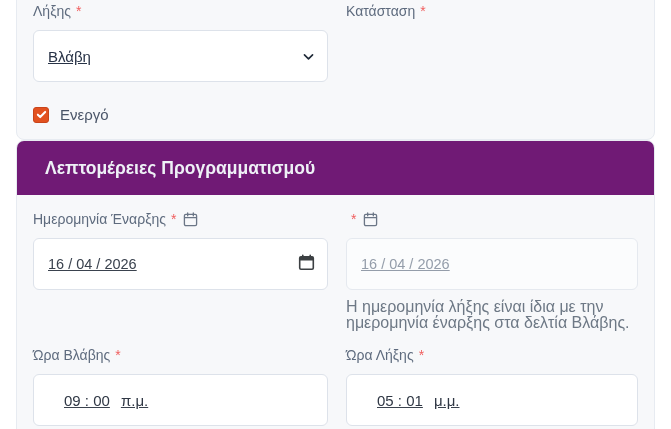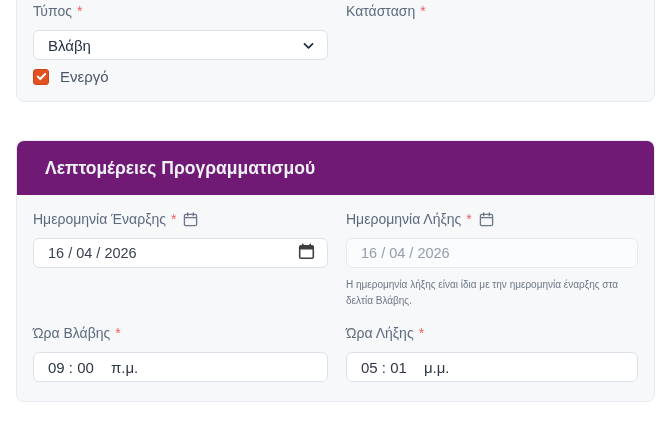--- a/index.html
+++ b/index.html
@@ -45,49 +45,50 @@
     color: #5e6b7e;
     margin-bottom: 10px;
   }
   .req {
     color: #f05d5d;
     margin-left: 5px;
     font-size: 14px;
   }
   .label-cal-icon { margin-left: 7px; display: inline-flex; }
   .selectbox, .textinput {
-    height: 30px;
+    height: 52px;
     background: #ffffff;
     border: 1px solid #dde2ea;
     border-radius: 6px;
     display: flex;
     align-items: center;
     padding: 0 12px 0 14px;
     font-size: 15px;
     color: #273246;
+    text-decoration: underline;
   }
   .selectbox { justify-content: space-between; cursor: pointer; }
   .chevron { display: inline-flex; }
   .textinput { justify-content: space-between; font-size: 14.5px; color: #3a424e; align-items: center; }
   .textinput.disabled {
     background: #fbfcfd;
     border-color: #e5e9ef;
     color: #949daa;
   }
-  .time-value { display: flex; align-items: center; gap: 17px; color: #2f3744; font-size: 15px; }
+  .time-value { display: flex; align-items: center; gap: 11px; color: #2f3744; font-size: 15px; margin-left: 16px; }
   .helper {
     margin-top: 9px;
-    font-size: 10px;
+    font-size: 16px;
     line-height: 16px;
     color: #6d7885;
     max-width: 300px;
   }
   .checkbox-row {
     grid-column: 1;
-    margin-top: 8px;
+    margin-top: 24px;
     display: flex;
     align-items: center;
     cursor: pointer;
   }
   .checkbox {
     width: 16px;
     height: 16px;
     background: #e2511f;
     border: 1px solid #c9441a;
     border-radius: 3px;
@@ -102,21 +103,21 @@
     color: #4a5568;
   }
 </style>
 </head>
 <body>
 
 <div class="card card-top">
   <div class="grid2">
     <div>
       <div class="field-label">
-        <span>Τύπος</span>
+        <span>Λήξης</span>
         <span class="req">*</span>
       </div>
       <div class="selectbox">
         <span>Βλάβη</span>
         <span class="chevron">
           <svg width="13" height="13" viewBox="0 0 16 16" fill="none">
               <path d="M3 6l5 5 5-5" stroke="#1f2937" stroke-width="2" stroke-linecap="round" stroke-linejoin="round"></path>
             </svg>
         </span>
       </div>
@@ -161,21 +162,20 @@
               <rect x="1.6" y="2.6" width="12.8" height="11.8" rx="1.2" stroke="#3c4043" stroke-width="1.5"></rect>
               <path d="M1.6 3.8a1.2 1.2 0 011.2-1.2h10.4a1.2 1.2 0 011.2 1.2V6H1.6V3.8z" fill="#3c4043"></path>
               <path d="M4.5 1.2v2.2M11.5 1.2v2.2" stroke="#3c4043" stroke-width="1.5" stroke-linecap="round"></path>
             </svg>
         </span>
       </div>
     </div>
 
     <div>
       <div class="field-label">
-        <span>Ημερομηνία Λήξης</span>
         <span class="req">*</span>
         <span class="label-cal-icon">
           <svg width="15" height="15" viewBox="0 0 16 16" fill="none">
               <rect x="1.5" y="2.5" width="13" height="12" rx="1.5" stroke="#6b7686" stroke-width="1.4"></rect>
               <path d="M1.5 6h13" stroke="#6b7686" stroke-width="1.4"></path>
               <path d="M5 1v3M11 1v3" stroke="#6b7686" stroke-width="1.4" stroke-linecap="round"></path>
             </svg>
         </span>
       </div>
       <div class="textinput disabled">

